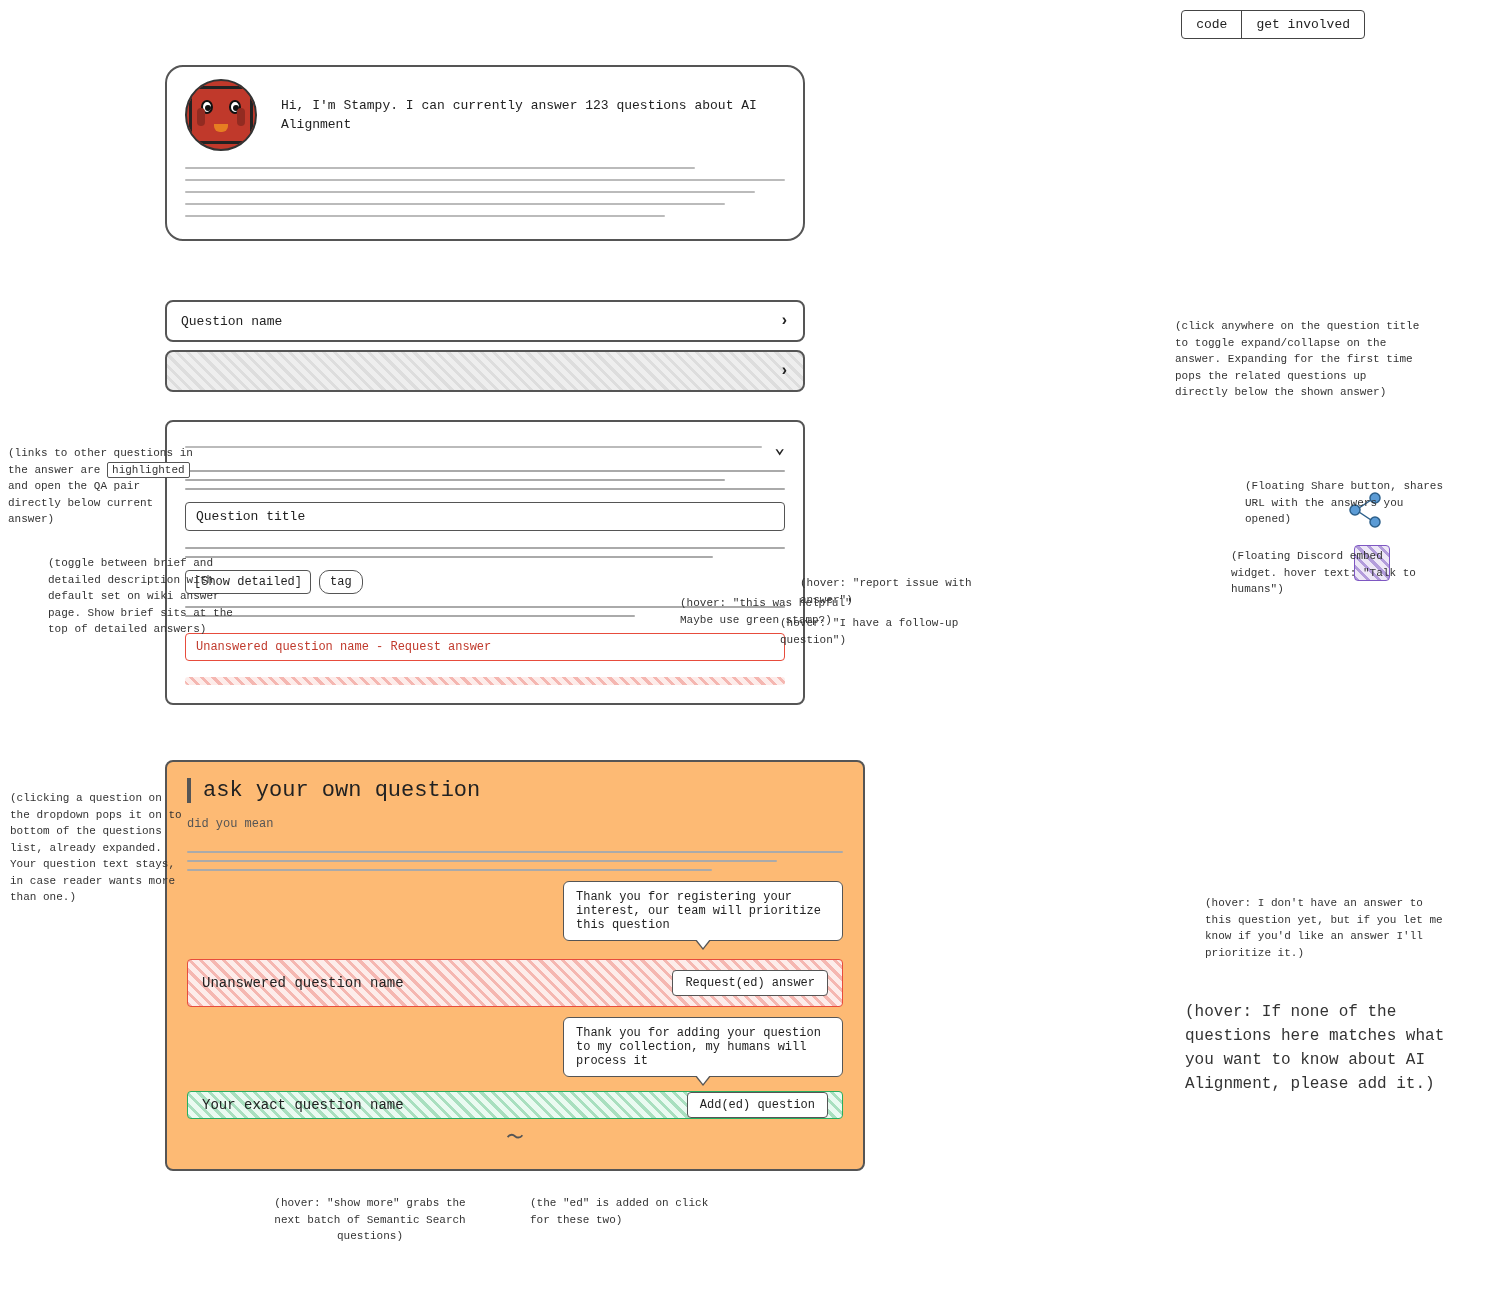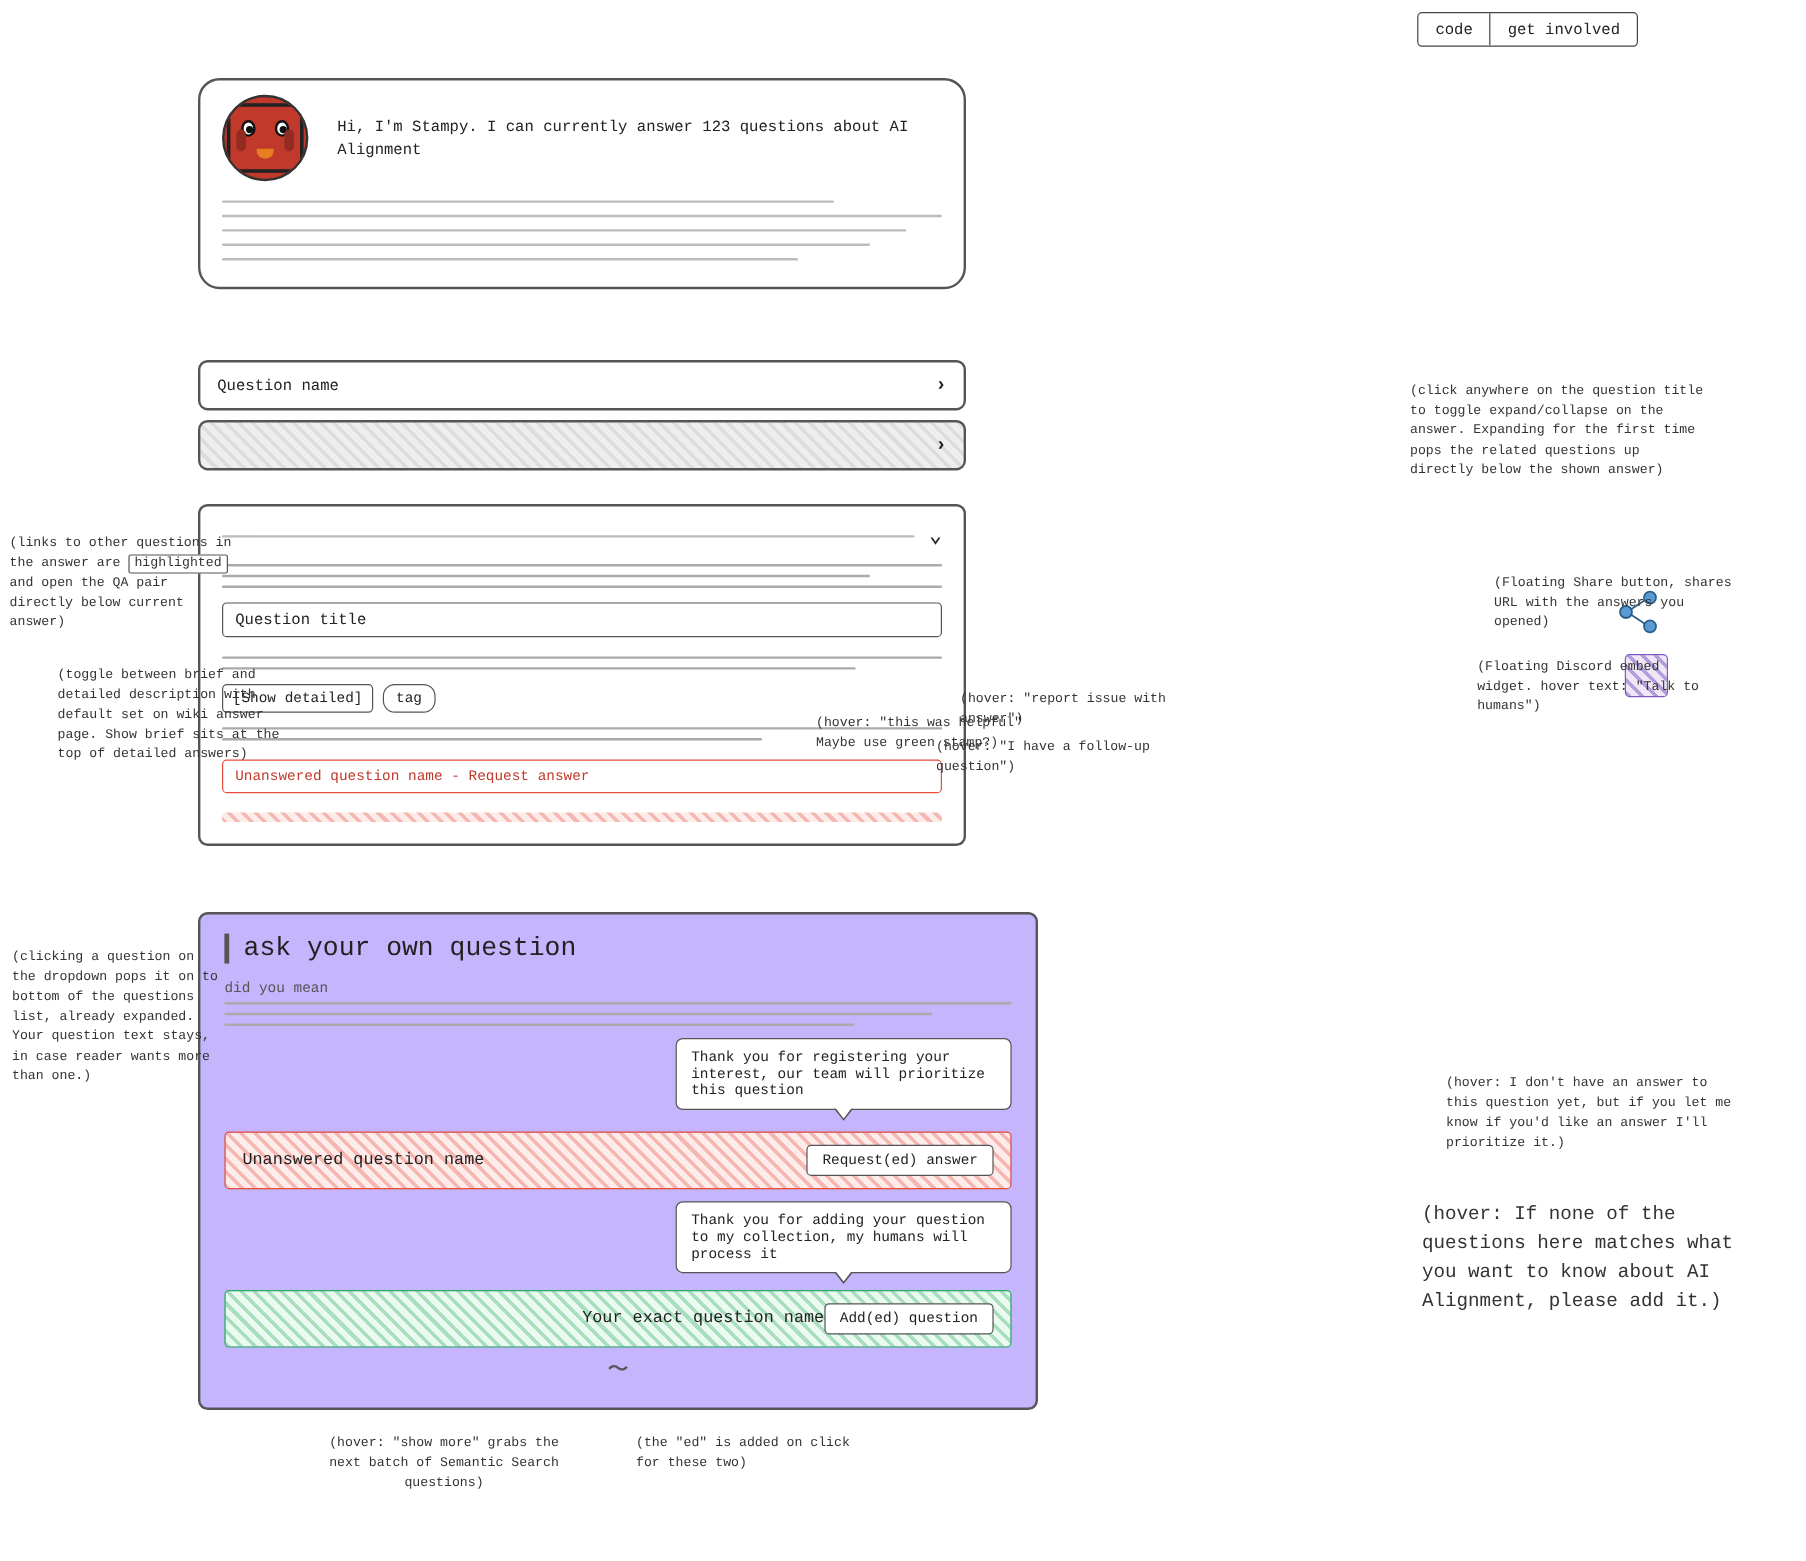--- a/index.html
+++ b/index.html
@@ -288,34 +288,34 @@
     .ask-section {
       position: absolute;
       top: 760px;
       left: 165px;
       width: 700px;
     }
     .ask-box {
       border: 2px solid #555;
       border-radius: 8px;
       padding: 16px 20px 20px 20px;
-      background: #c4b5fd;
+      background: #fdba74;
       font-family: Liberation Mono, monospace;
     }
     .ask-title {
       font-size: 22px;
       font-weight: normal;
       border-left: 4px solid #555;
       padding-left: 12px;
       margin-bottom: 14px;
     }
     .did-you-mean {
       font-size: 12px;
       color: #555;
-      margin-bottom: 4px;
+      margin-bottom: 20px;
     }
     .suggestion-lines {
       display: flex;
       flex-direction: column;
       gap: 7px;
       margin-bottom: 10px;
     }
     .sugg-line {
       height: 2px;
       background: #aaa;
@@ -392,32 +392,32 @@
       background: #fff;
       position: relative;
       max-width: 280px;
       margin-left: auto;
       margin-bottom: 4px;
       margin-top: 4px;
     }
 
     .exact-question-row {
       display: flex;
-      justify-content: flex-end;
+      justify-content: space-between;
       align-items: center;
       background: repeating-linear-gradient(
         45deg,
         #a9dfbf,
         #a9dfbf 3px,
         #eafaf1 3px,
         #eafaf1 8px
       );
       border: 1.5px solid #27ae60;
       border-radius: 4px;
-      padding: 10px 14px;
+      padding: 0 14px;
       margin: 6px 0 4px 0;
     }
     .exact-question-label {
       font-size: 14px;
     }
     .add-btn {
       border: 1.5px solid #555;
       border-radius: 4px;
       padding: 5px 12px;
       font-size: 12px;

